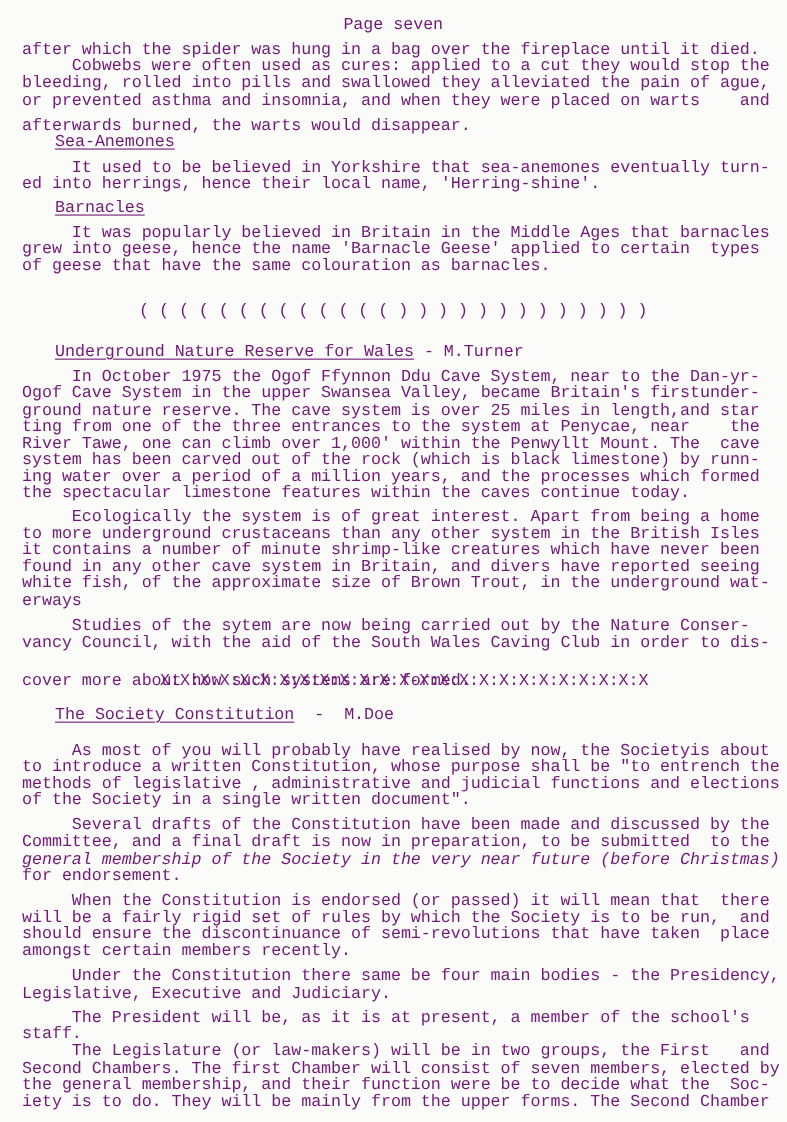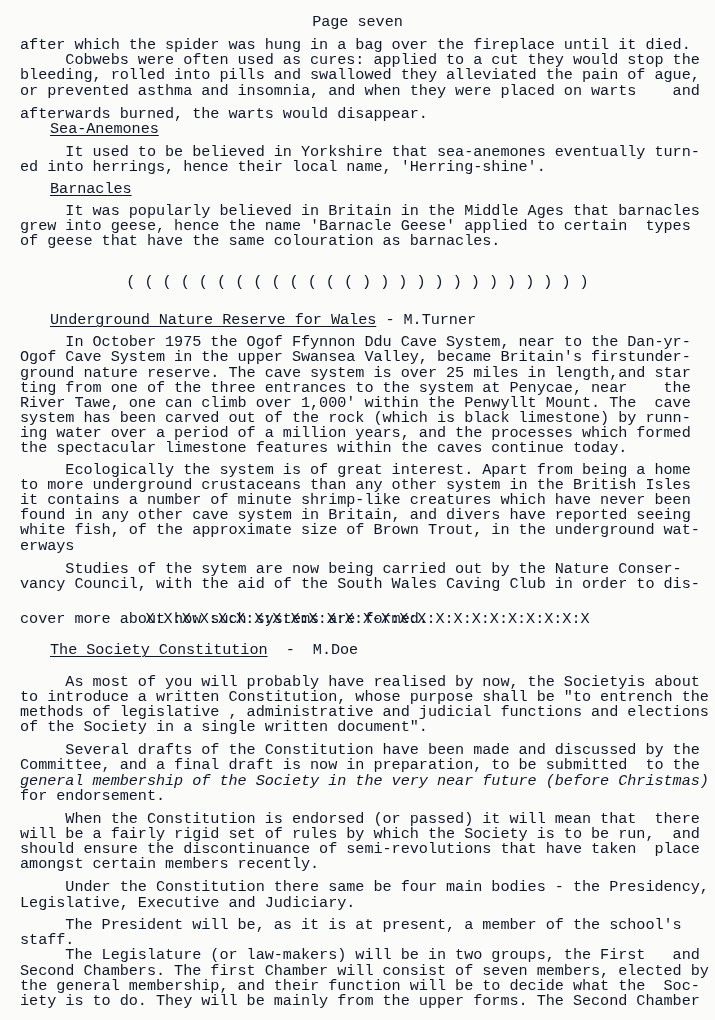--- a/index.html
+++ b/index.html
@@ -11,21 +11,21 @@
     color: #2a2a2a;
   }
   .page { position: absolute; left: 0; top: 0; width: 715px; height: 1020px; }
   .ln {
     position: absolute;
     left: 20px;
     white-space: pre;
     font-size: 15.2px;
     letter-spacing: -0.05px;
     line-height: 16px;
-    color: #0f172a;
+    color: #701a75;
   }
   .hd { text-decoration: underline; text-decoration-thickness: 1px; text-underline-offset: 2px; margin-left: 30px; }
   .center { left: 0; width: 715px; text-align: center; }
 </style>
 </head>
 <body>
 
 <div class="page">
 
   <div class="ln center" style="top:14px;">Page seven</div>
@@ -115,18 +115,18 @@
     </div>
 
     <div>
       <div class="ln" style="top:917px;">     The President will be, as it is at present, a member of the school's</div>
       <div class="ln" style="top:932px;font-family:Liberation Mono, monospace;">staff.</div>
     </div>
 
     <div>
       <div class="ln" style="top:947px;">     The Legislature (or law-makers) will be in two groups, the First   and</div>
       <div class="ln" style="top:963px;">Second Chambers. The first Chamber will consist of seven members, elected by</div>
-      <div class="ln" style="top:978px;">the general membership, and their function will be to decide what the  Soc-</div>
+      <div class="ln" style="top:978px;">the general membership, and their function were be to decide what the  Soc-</div>
       <div class="ln" style="top:993px;">iety is to do. They will be mainly from the upper forms. The Second Chamber</div>
     </div>
   </div>
 
 </div>
 
 </body></html>

